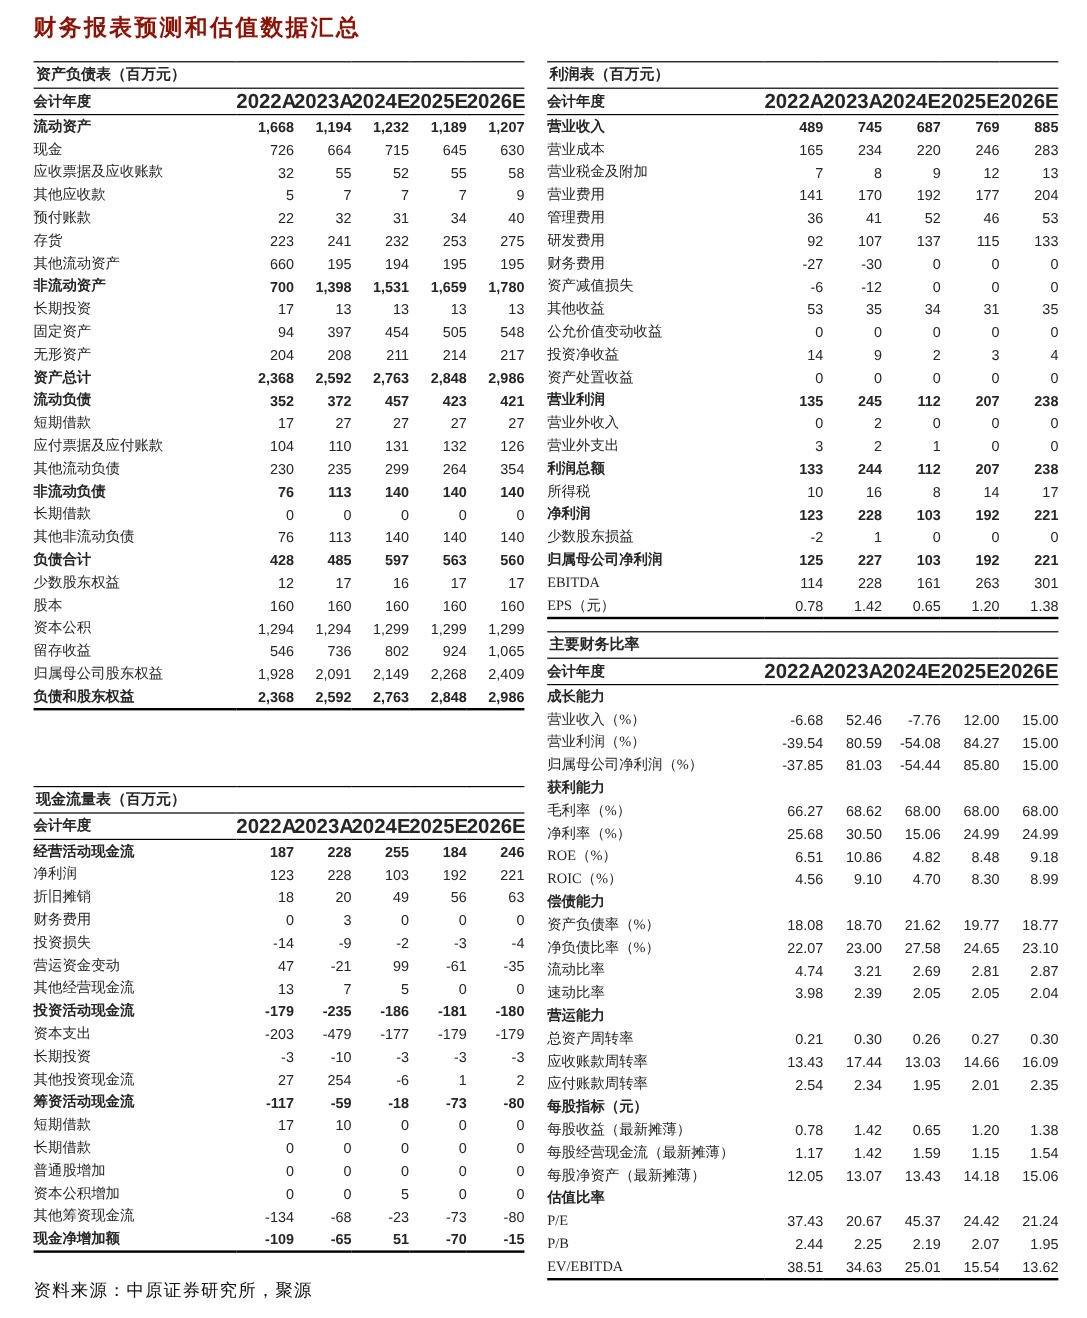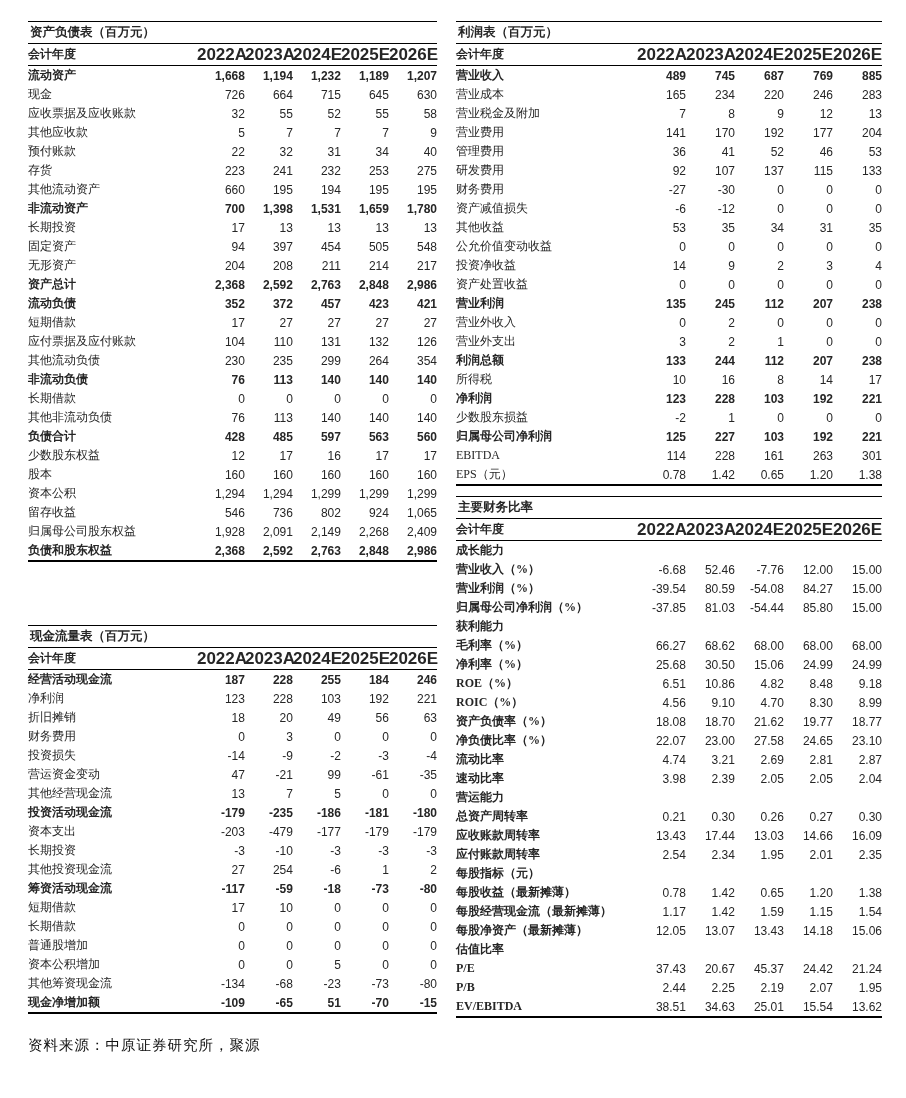--- a/index.html
+++ b/index.html
@@ -10,31 +10,32 @@
   .col-left{width:409px;flex:none;}
   .col-right{width:426px;flex:none;}
   table.tbl{width:100%;border-collapse:collapse;table-layout:fixed;border-top:1.2px solid #000;border-bottom:2.2px solid #000;}
   table.tbl td{height:19px;padding:0;font-size:12px;vertical-align:middle;white-space:nowrap;overflow:visible;}
   td.lbl{font-family:"Liberation Serif",serif;}
   td.num{text-align:right;font-family:"Liberation Sans",sans-serif;font-size:12.2px;}
   tr.title-row td{font-weight:bold;font-size:12.5px;height:21px;border-bottom:1.2px solid #000;padding-left:2px;}
   tr.head-row td{font-weight:bold;height:21px;border-bottom:1.8px solid #000;}
   tr.head-row td.num{font-size:17px;}
   tr.bold td{font-weight:bold;}
-  .i0{padding-left:6px;font-weight:bold;}
+  .i0{padding-left:6px;}
   .i1{padding-left:15px;}
   .i2{padding-left:9px;}
   .gap-lg{height:63px;}
   .gap-sm{height:10px;}
   .footer{font-family:"Liberation Serif",serif;font-size:14.5px;margin-top:22px;letter-spacing:1px;color:#111;}
 </style>
 </head>
 <body>
 
 <div class="page">
+  <h1 class="page-title" style="color: rgb(139, 18, 5);">财务报表预测和估值数据汇总</h1>
 
   <div class="cols">
     <div class="col-left">
       <table class="tbl">
         <colgroup>
             <col>
             <col style="width:48px">
             <col style="width:48px">
             <col style="width:48px">
             <col style="width:48px">
@@ -720,20 +721,28 @@
               <td class="num">9.18</td>
             </tr>
             <tr>
               <td class="lbl i0">ROIC（%）</td>
               <td class="num">4.56</td>
               <td class="num">9.10</td>
               <td class="num">4.70</td>
               <td class="num">8.30</td>
               <td class="num">8.99</td>
             </tr>
+            <tr class="bold">
+              <td class="lbl i2">偿债能力</td>
+              <td class="num"></td>
+              <td class="num"></td>
+              <td class="num"></td>
+              <td class="num"></td>
+              <td class="num"></td>
+            </tr>
             <tr>
               <td class="lbl i0">资产负债率（%）</td>
               <td class="num">18.08</td>
               <td class="num">18.70</td>
               <td class="num">21.62</td>
               <td class="num">19.77</td>
               <td class="num">18.77</td>
             </tr>
             <tr>
               <td class="lbl i0">净负债比率（%）</td>

